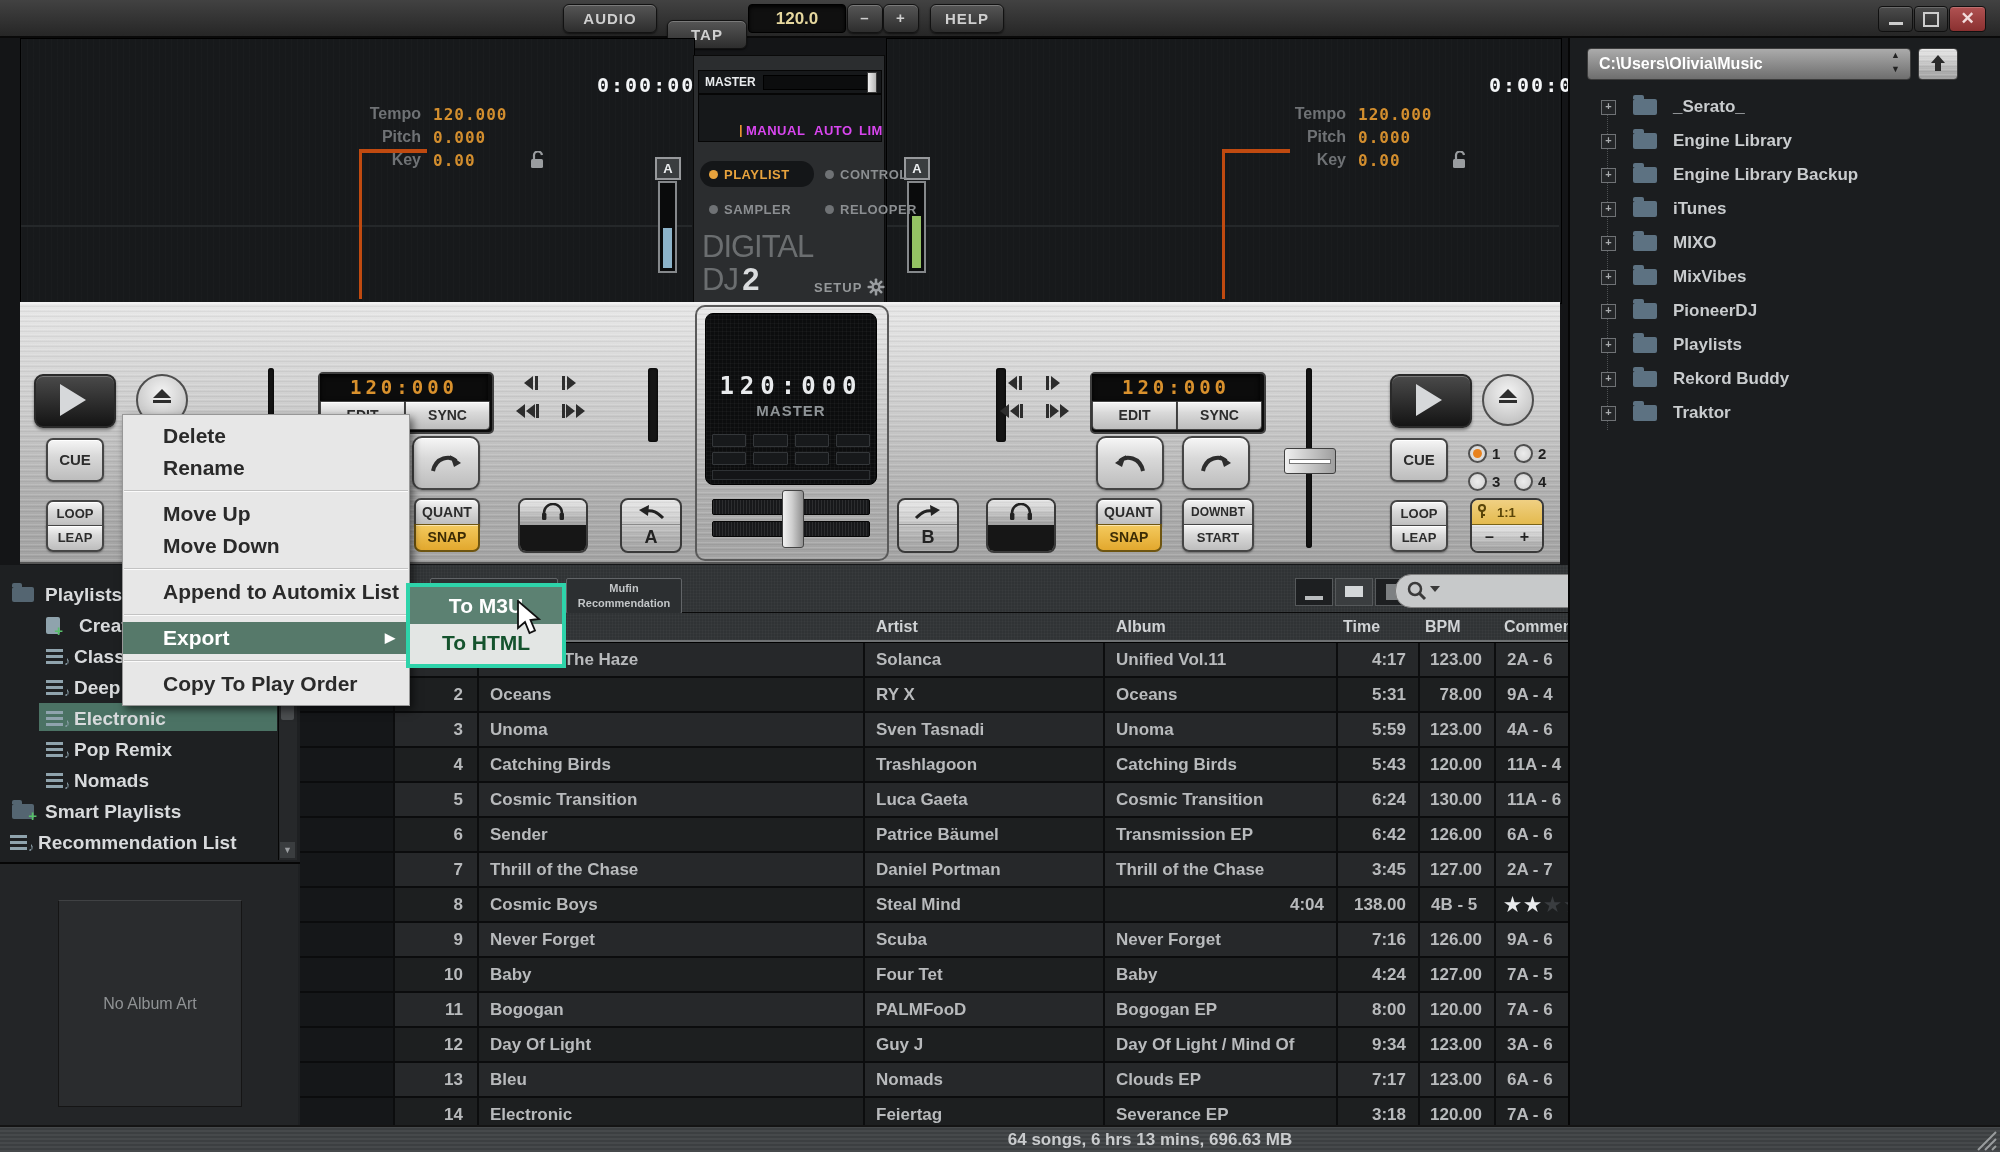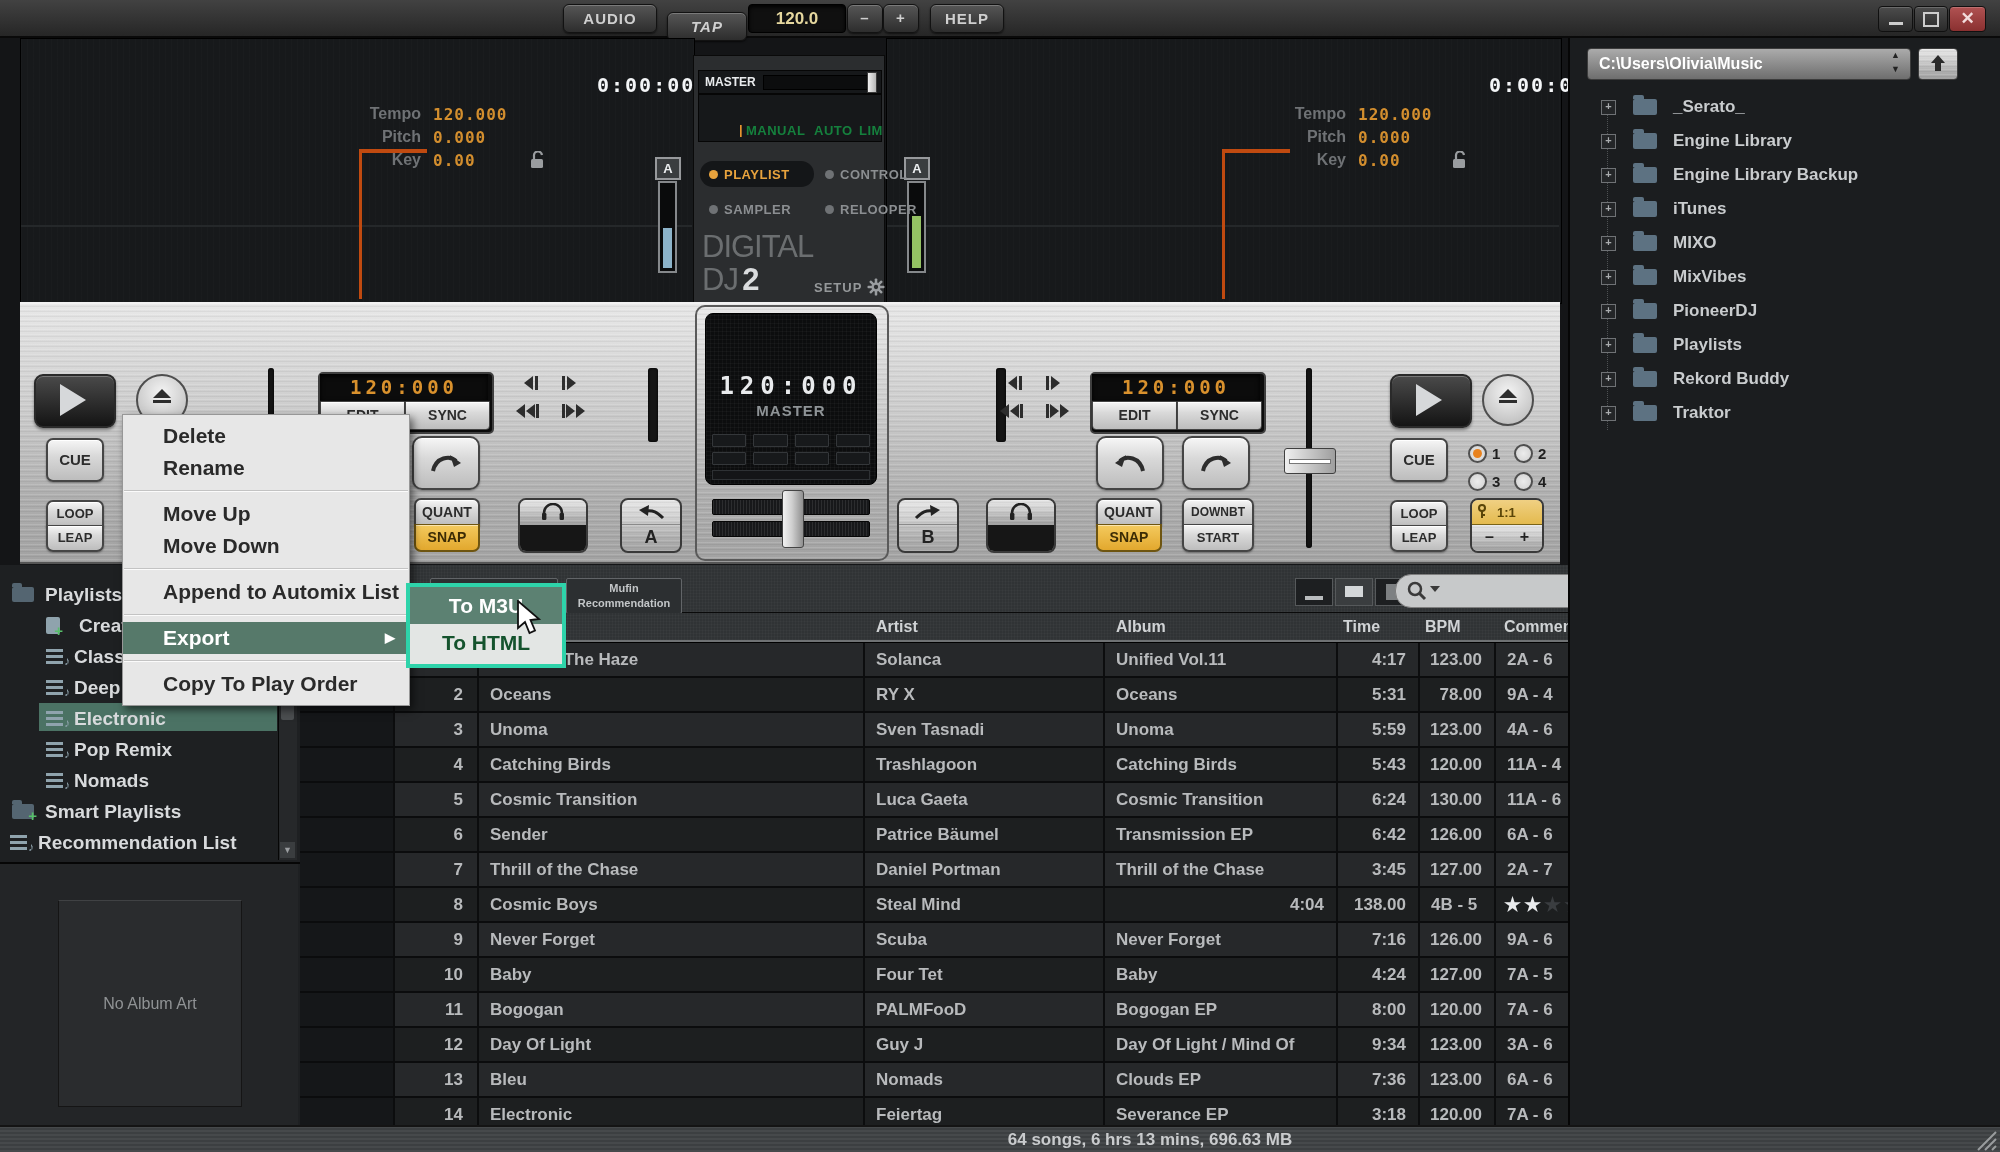--- a/index.html
+++ b/index.html
@@ -29,21 +29,21 @@
   .playhead{width:3px;background:#c04a10;}
   .phbar{height:4px;background:#c04a10;}
   .meter-label{width:22px;height:19px;background:#3a3d3f;border:2px solid #97999c;color:#eceef0;
     font-size:13px;font-weight:bold;text-align:center;line-height:19px;}
   .meter-body{width:15px;border:2px solid #85888b;background:#0a0b0c;}
   .meter-fill{position:absolute;left:3px;right:3px;bottom:3px;}
 
   
   #center-panel{background:#2b2d2f;border:1px solid #0a0a0a;}
   .cp-dark{background:#16181a;border:1px solid #060606;}
-  .mode-label{color:#15803d;font-size:13px;font-weight:bold;letter-spacing:.5px;}
+  .mode-label{color:#d946ef;font-size:13px;font-weight:bold;letter-spacing:.5px;}
   .pad-dot{width:9px;height:9px;border-radius:50%;display:inline-block;}
   .pad-label{font-size:13px;font-weight:bold;letter-spacing:.5px;}
   #logo1,#logo2{color:#6b6e70;font-weight:normal;font-size:31px;letter-spacing:-1px;line-height:30px;}
   #logo3{color:#dadcde;font-weight:bold;font-size:31px;}
   #setup-label{color:#95989a;font-size:13px;font-weight:bold;letter-spacing:1px;}
 
   
   .metal{background-image:
      repeating-linear-gradient(180deg,rgba(255,255,255,.14) 0 1px,rgba(0,0,0,.05) 2px 3px,transparent 3px 5px),
      linear-gradient(180deg,#e8e8e8 0%,#cdcdcd 40%,#aeaeae 75%,#a2a2a2 100%);}
@@ -126,21 +126,21 @@
   .sub-item{height:40px;line-height:38px;text-align:center;font-size:21px;font-weight:bold;color:#14532d;}
   .sub-item.active{background:#5c8172;color:#fff;height:37px;line-height:37px;}
 </style>
 </head>
 <body>
 
 <div id="app">
 
   <div id="topbar" class="abs">
     <div class="abs tbtn" style="left:563px;top:4px;width:92px;height:27px;line-height:27px;">AUDIO</div>
-    <div class="abs tbtn" style="left:667px;top:12px;width:78px;height:27px;line-height:27px;font-style:italic;">TAP</div>
+    <div class="abs tbtn" style="left:667px;top:20px;width:78px;height:27px;line-height:27px;">TAP</div>
     <div id="bpm-box" class="abs" style="left:748px;top:4px;width:96px;height:27px;line-height:27px;">120.0</div>
     <div class="abs tbtn" style="left:847px;top:4px;width:34px;height:27px;line-height:25px;">–</div>
     <div class="abs tbtn" style="left:883px;top:4px;width:34px;height:27px;line-height:25px;">+</div>
     <div class="abs tbtn" style="left:930px;top:4px;width:72px;height:27px;line-height:27px;">HELP</div>
     <div class="abs winbtn" style="left:1878px;top:6px;width:33px;height:24px;">
         <div style="margin:15px auto 0;width:14px;height:3px;background:#cdcdcd;"></div>
       </div>
     <div class="abs winbtn" style="left:1914px;top:6px;width:32px;height:24px;">
         <div style="margin:5px auto 0;width:12px;height:11px;border:2px solid #cdcdcd;"></div>
       </div>
@@ -796,21 +796,21 @@
         </div>
         <div class="cell cplay">0</div>
         <div class="cell last"></div>
       </div>
       <div class="grid-row trow odd">
         <div class="cell blank"></div>
         <div class="cell rnum">13</div>
         <div class="cell ctitle">Bleu</div>
         <div class="cell cartist">Nomads</div>
         <div class="cell calbum">Clouds EP</div>
-        <div class="cell ctime">7:36</div>
+        <div class="cell ctime">7:17</div>
         <div class="cell cbpm">123.00</div>
         <div class="cell ccomments">6A - 6</div>
         <div class="cell" style="padding-left: 8px;">
           <span class="star off">★</span>
           <span class="star off">★</span>
           <span class="star off">★</span>
           <span class="star off">★</span>
           <span class="star off">★</span>
         </div>
         <div class="cell cplay">0</div>

